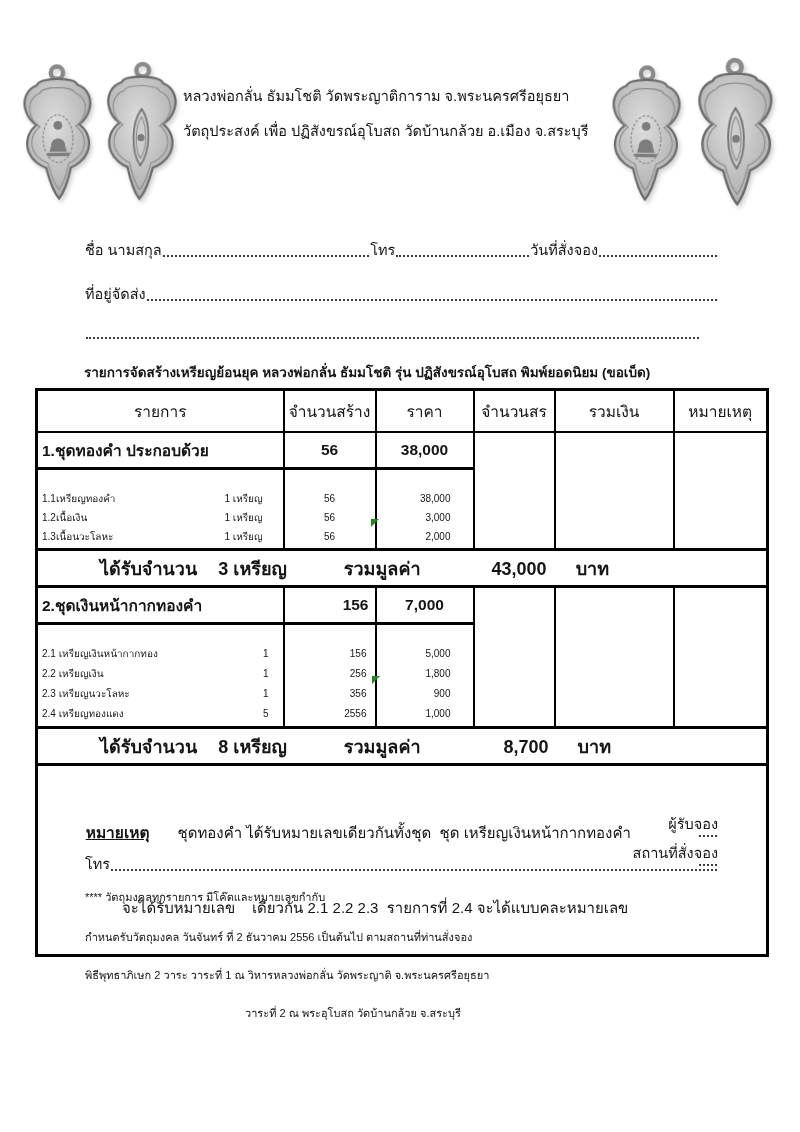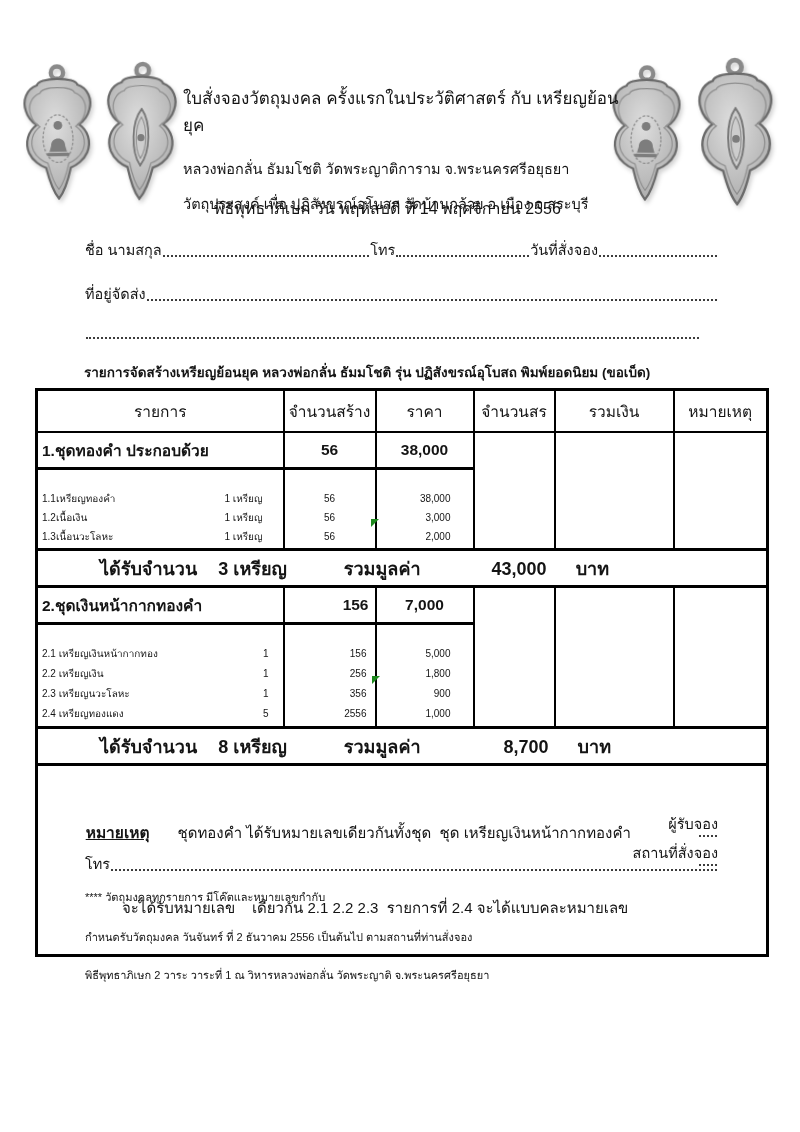--- a/index.html
+++ b/index.html
@@ -118,25 +118,23 @@
   <svg class="amulet" style="left:688px; top:54px; transform:rotate(-1deg)" width="96" height="164" viewBox="0 0 100 170">
     <circle class="loop" cx="50" cy="13" r="7"></circle>
     <path class="bodyp" d="M50,20 C37,20 28,23 27,27 C15,31 10,44 14,56 C16,63 21,69 26,72 C16,79 12,92 17,104 C21,113 30,119 36,121 C40,138 45,150 50,156 C55,150 60,138 64,121 C70,119 79,113 83,104 C88,92 84,79 74,72 C79,69 84,63 86,56 C90,44 85,31 73,27 C72,23 63,20 50,20 Z"></path>
     <path class="inner" transform="translate(7.5,13) scale(0.85)" d="M50,20 C37,20 28,23 27,27 C15,31 10,44 14,56 C16,63 21,69 26,72 C16,79 12,92 17,104 C21,113 30,119 36,121 C40,138 45,150 50,156 C55,150 60,138 64,121 C70,119 79,113 83,104 C88,92 84,79 74,72 C79,69 84,63 86,56 C90,44 85,31 73,27 C72,23 63,20 50,20 Z"></path>
     <path class="marq" d="M50,56 C61,71 61,103 50,119 C39,103 39,71 50,56 Z"></path>
     <path class="marq2" d="M50,65 C57,76 57,100 50,111 C43,100 43,76 50,65 Z"></path>
     <circle class="detail" cx="50" cy="88" r="4"></circle>
   </svg>
 
   <div class="title-block">
-    <div class="title-1">ใบสั่งจองวัตถุมงคล ครั้งแรกในประวัติศาสตร์ กับ เหรียญย้อนยุค</div>
     <div class="title-2">หลวงพ่อกลั่น ธัมมโชติ วัดพระญาติการาม จ.พระนครศรีอยุธยา</div>
     <div class="title-3">วัตถุประสงค์ เพื่อ ปฏิสังขรณ์อุโบสถ วัดบ้านกล้วย อ.เมือง จ.สระบุรี</div>
   </div>
-  <div class="ceremony">พิธีพุทธาภิเษก วัน พฤหัสบดี ที่ 14 พฤศจิกายน 2556</div>
 
   <div class="frow row-name">
     <span class="lbl">ชื่อ นามสกุล</span>
     <span class="dots" style="flex:2.1"></span>
     <span class="lbl">โทร</span>
     <span class="dots" style="flex:1.35"></span>
     <span class="lbl">วันที่สั่งจอง</span>
     <span class="dots" style="flex:1.2"></span>
   </div>
   <div class="frow row-address">
@@ -280,14 +278,15 @@
     <span class="dots" style="flex:1"></span>
   </div>
   <div class="frow row-phone2">
     <span class="lbl">โทร</span>
     <span class="dots"></span>
   </div>
 
   <div class="fnote fnote1">**** วัตถุมงคลทุกรายการ มีโค๊ตและหมายเลขกำกับ</div>
   <div class="fnote fnote2">กำหนดรับวัตถุมงคล วันจันทร์ ที่ 2 ธันวาคม 2556 เป็นต้นไป ตามสถานที่ท่านสั่งจอง</div>
   <div class="fnote fnote3">พิธีพุทธาภิเษก 2 วาระ  วาระที่ 1 ณ วิหารหลวงพ่อกลั่น วัดพระญาติ จ.พระนครศรีอยุธยา</div>
+  <div class="fnote fnote4">วาระที่ 2 ณ พระอุโบสถ วัดบ้านกล้วย จ.สระบุรี</div>
 
 </div>
 
 </body></html>

